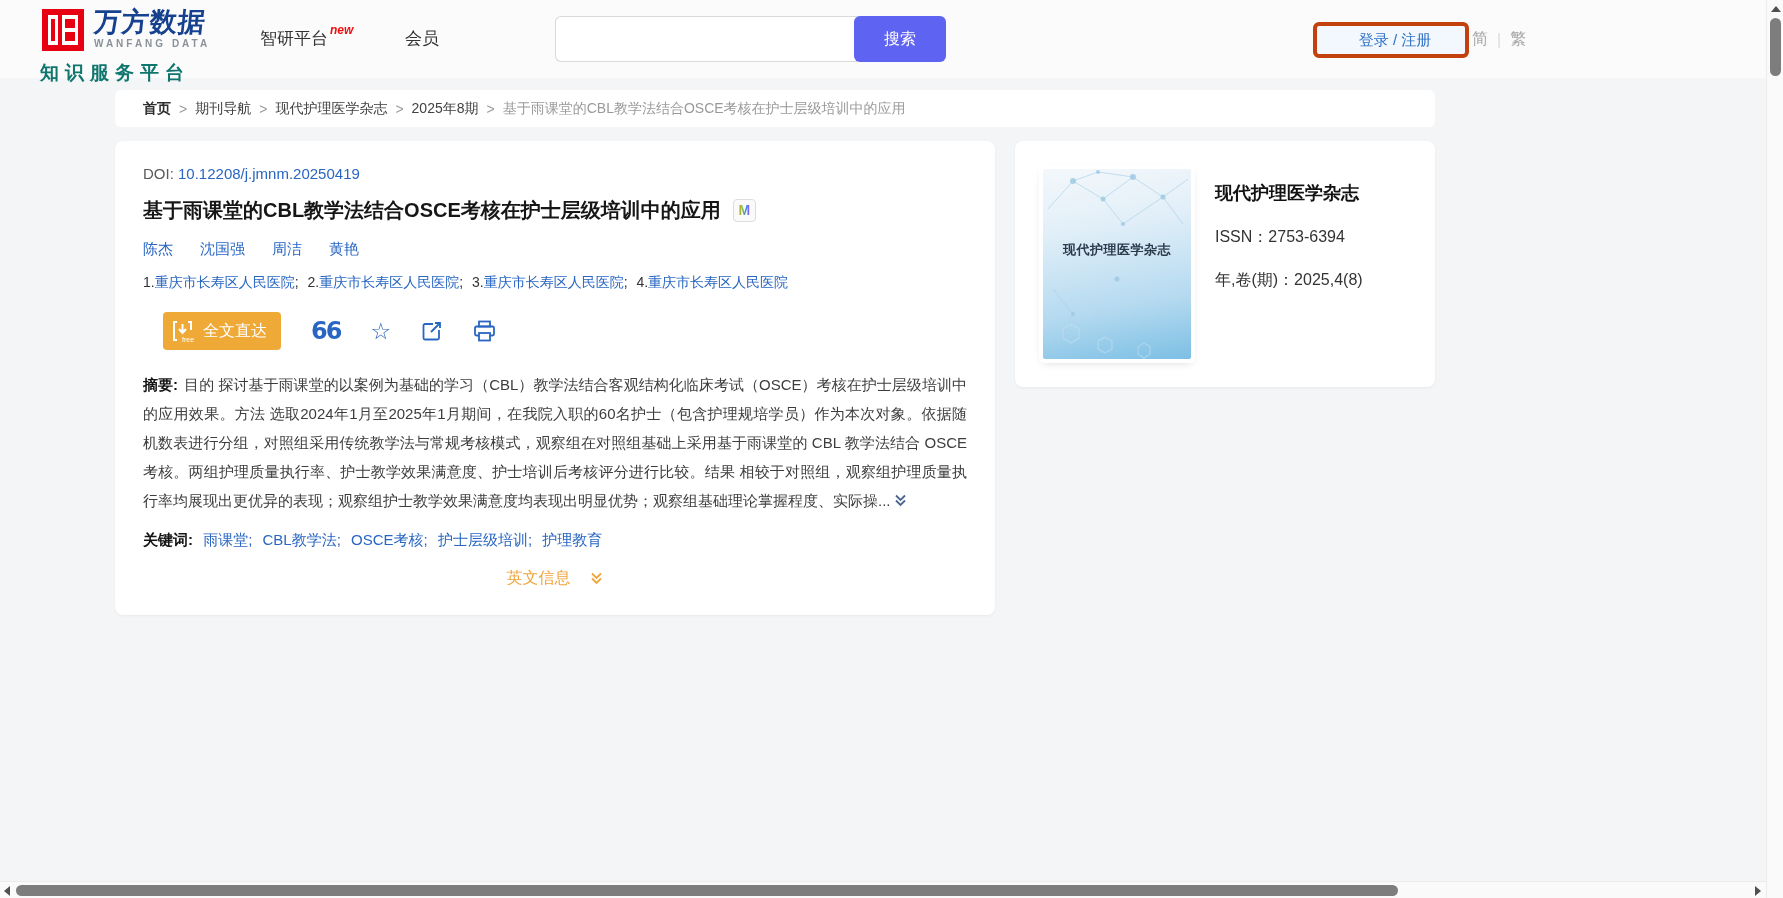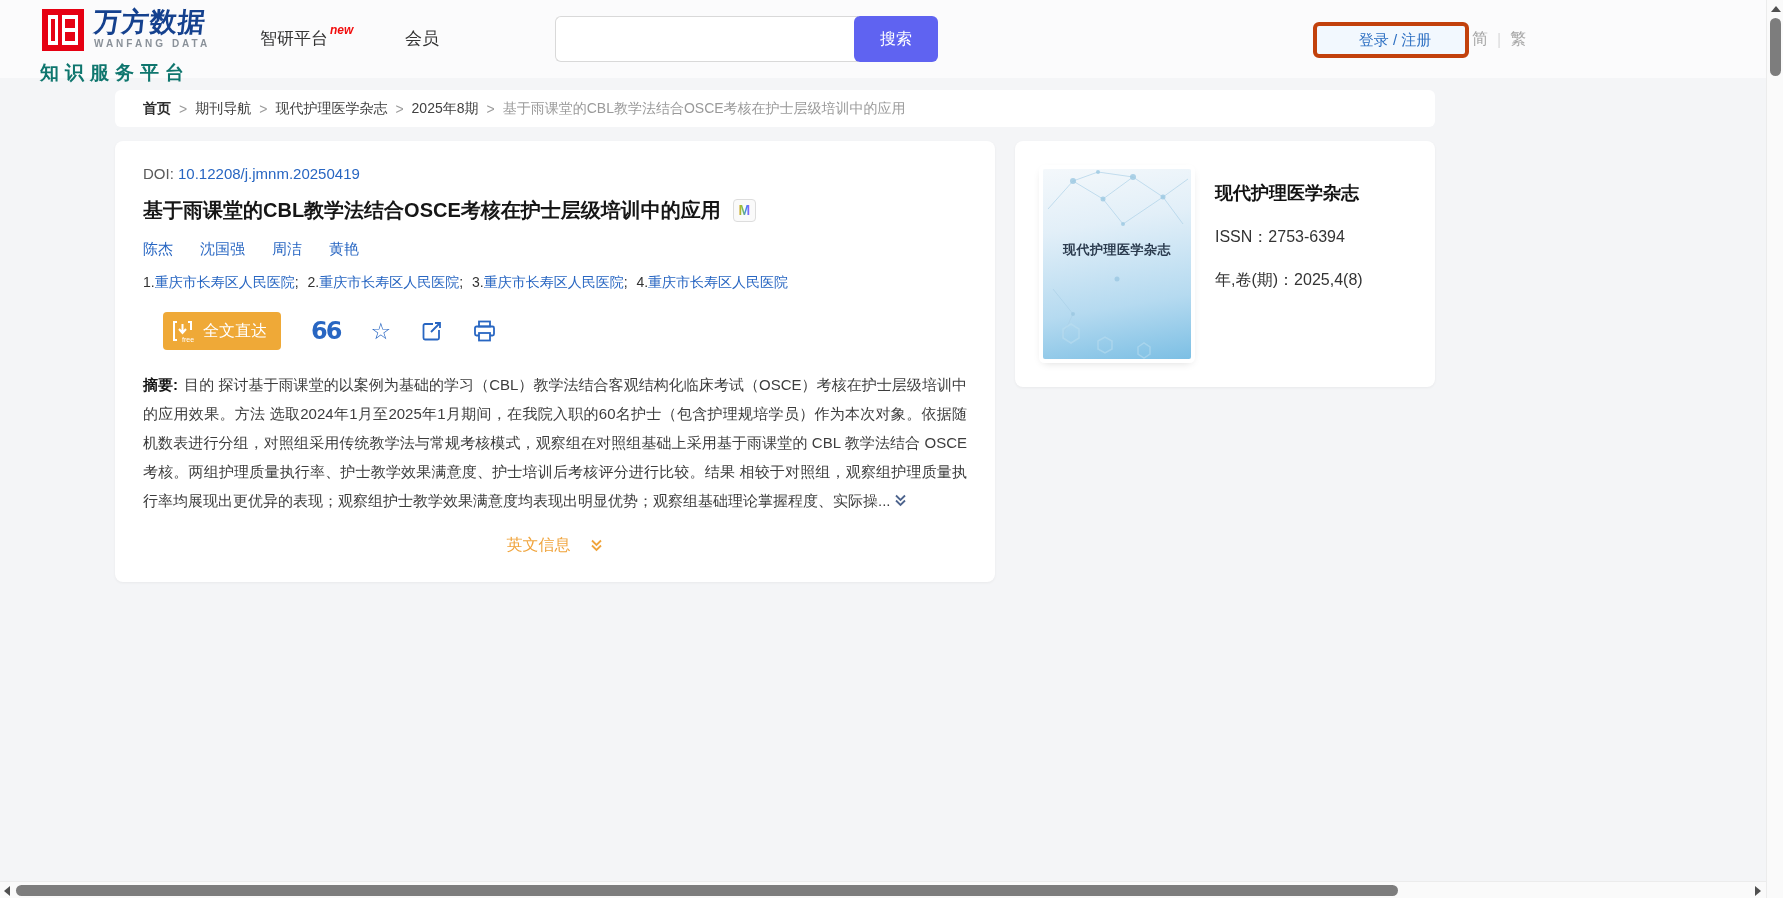--- a/index.html
+++ b/index.html
@@ -21,21 +21,21 @@
   .brand-en { font-size:10px; font-weight:bold; color:#8a9199; letter-spacing:3px; margin-top:1px; }
   .tagline { font-size:19px; font-weight:bold; color:#0f766e; letter-spacing:6px; margin-top:3px; }
 
   .nav-item { position:absolute; top:27px; font-size:17px; color:#333; cursor:pointer; }
   .nav-zhiyan { left:260px; }
   .nav-member { left:405px; }
   .new-badge { color:#f20d0d; font-size:12px; font-weight:bold; position:relative; top:-10px; left:2px; font-style:italic; }
 
   .searchbar { position:absolute; left:555px; top:16px; display:flex; height:46px; }
   .search-input { width:303px; height:46px; border:1px solid #d9d9d9; border-right:none; border-radius:6px 0 0 6px; padding:0 12px; font-size:15px; outline:none; background:#fff; }
-  .search-btn { width:84px; height:46px; border:none; background:#5f63f1; color:#fff; font-size:16px; border-radius:6px; margin-left:-4px; cursor:pointer; }
+  .search-btn { width:92px; height:46px; border:none; background:#5f63f1; color:#fff; font-size:16px; border-radius:6px; margin-left:-4px; cursor:pointer; }
 
   .login-btn { position:absolute; left:1313px; top:22px; width:156px; height:36px; border:4px solid #c2410c; background:#f2f8fe; color:#2d6fc2; font-size:15px; border-radius:6px; display:flex; align-items:center; justify-content:center; cursor:pointer;padding-left:8px; }
   .langs { position:absolute; left:1472px; top:29px; font-size:16px; color:#a6a6a6; display:flex; align-items:center; gap:9px; }
   .lang { cursor:pointer; }
   .lang-div { color:#dcdcdc; }
 
   
   .container { margin:12px 0 0 115px; width:1320px; }
 
   .breadcrumb { background:#fff; border-radius:6px; height:37px; display:flex; align-items:center; padding:0 28px; font-size:14px; gap:8px; white-space:nowrap; overflow:hidden; }
@@ -225,20 +225,28 @@
       </div>
 
       <div class="abstract">
         <span class="abstract-label">摘要:</span><span>目的 探讨基于雨课堂的以案例为基础的学习（CBL）教学法结合客观结构化临床考试（OSCE）考核在护士层级培训中的应用效果。方法 选取2024年1月至2025年1月期间，在我院入职的60名护士（包含护理规培学员）作为本次对象。依据随机数表进行分组，对照组采用传统教学法与常规考核模式，观察组在对照组基础上采用基于雨课堂的 CBL 教学法结合 OSCE 考核。两组护理质量执行率、护士教学效果满意度、护士培训后考核评分进行比较。结果 相较于对照组，观察组护理质量执行率均展现出更优异的表现；观察组护士教学效果满意度均表现出明显优势；观察组基础理论掌握程度、实际操...</span><span class="expand-chevron">
           <svg width="15" height="15" viewBox="0 0 15 15">
             <path d="M3 2.5 L7.5 7 L12 2.5 M3 7.5 L7.5 12 L12 7.5" fill="none" stroke="#4d648d" stroke-width="1.8"></path>
           </svg>
         </span>
       </div>
 
+      <div class="keywords">
+        <span class="kw-label">关键词:</span>
+        <span class="kw-link">雨课堂</span><span class="kw-sep">;</span>
+        <span class="kw-link">CBL教学法</span><span class="kw-sep">;</span>
+        <span class="kw-link">OSCE考核</span><span class="kw-sep">;</span>
+        <span class="kw-link">护士层级培训</span><span class="kw-sep">;</span>
+        <span class="kw-link">护理教育</span><span class="kw-sep"></span>
+      </div>
 
 
       <div class="english-toggle">
         <span>英文信息</span>
         <span style="display:flex;">
           <svg width="15" height="15" viewBox="0 0 15 15">
             <path d="M3 2.5 L7.5 7 L12 2.5 M3 7.5 L7.5 12 L12 7.5" fill="none" stroke="#f0a43c" stroke-width="1.8"></path>
           </svg>
         </span>
       </div>

